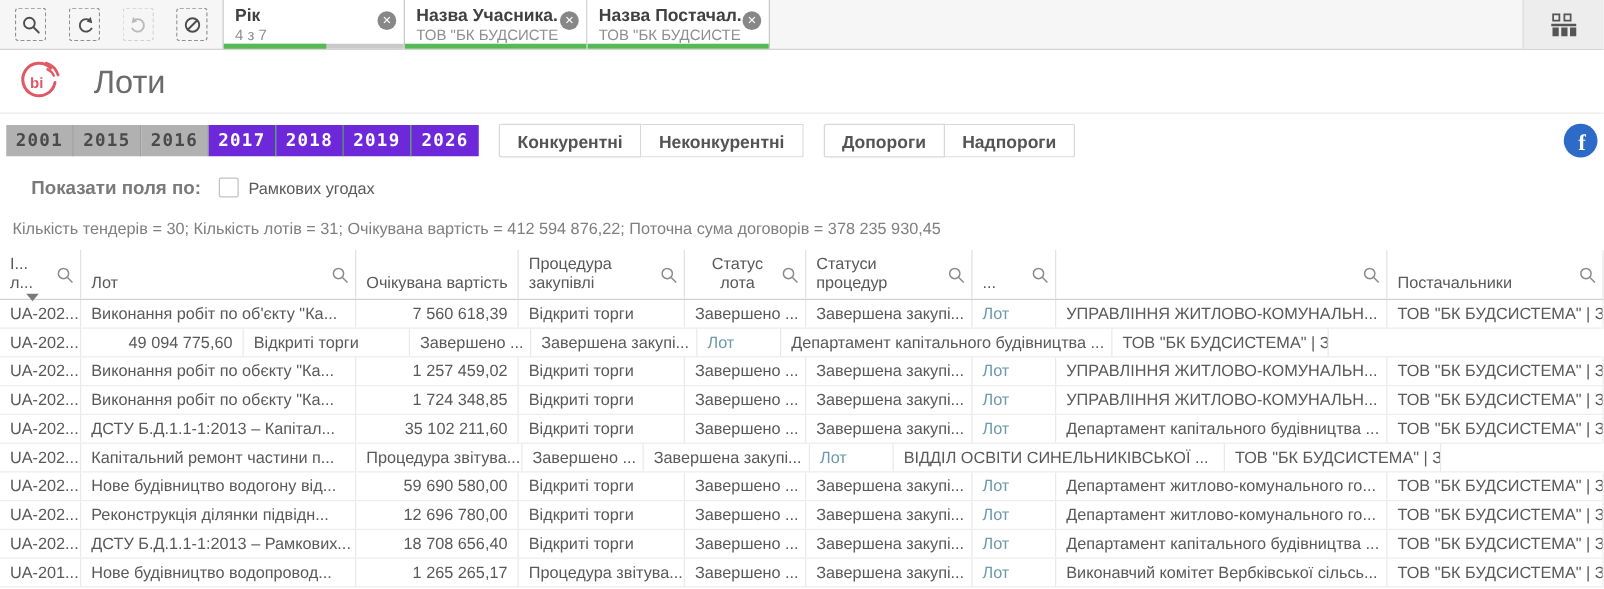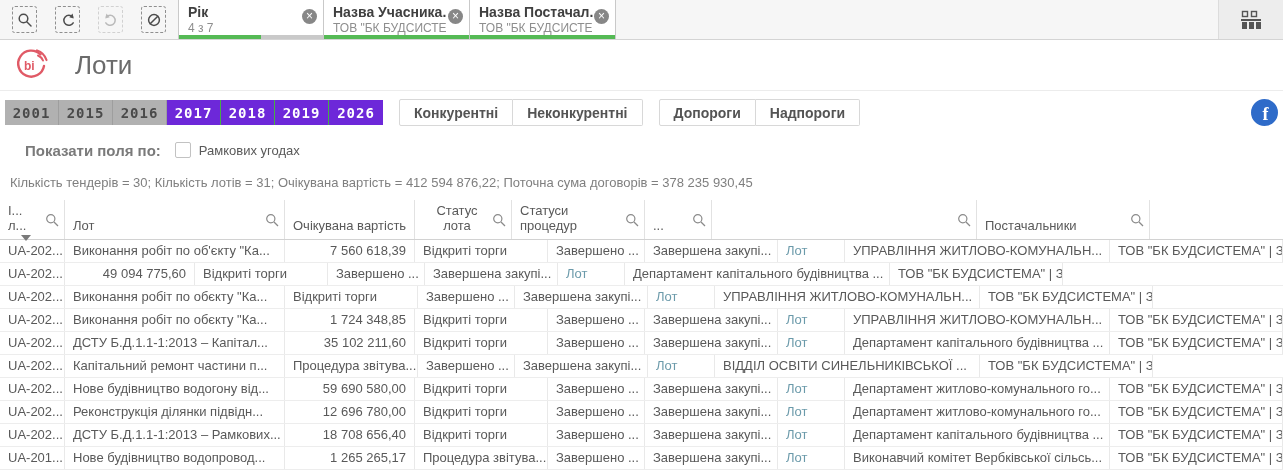--- a/index.html
+++ b/index.html
@@ -187,20 +187,27 @@
       <div class="th" style="width: 220px;">
         <div class="lbl">Лот</div>
         <span class="hsearch"><svg width="14" height="14">
             <circle cx="5.8" cy="5.8" r="4.1" fill="none" stroke="#8a8a8a" stroke-width="1.2"></circle>
             <line x1="9" y1="9" x2="13" y2="13" stroke="#8a8a8a" stroke-width="1.2"></line>
           </svg></span>
       </div>
       <div class="th right" style="width: 130px;">
         <div class="lbl">Очікувана вартість</div>
       </div>
+      <div class="th" style="width: 133px;">
+        <div class="lbl">Процедура<br>закупівлі</div>
+        <span class="hsearch"><svg width="14" height="14">
+            <circle cx="5.8" cy="5.8" r="4.1" fill="none" stroke="#8a8a8a" stroke-width="1.2"></circle>
+            <line x1="9" y1="9" x2="13" y2="13" stroke="#8a8a8a" stroke-width="1.2"></line>
+          </svg></span>
+      </div>
       <div class="th" style="width: 97px; text-align: center;">
         <div class="lbl">Статус<br>лота</div>
         <span class="hsearch"><svg width="14" height="14">
             <circle cx="5.8" cy="5.8" r="4.1" fill="none" stroke="#8a8a8a" stroke-width="1.2"></circle>
             <line x1="9" y1="9" x2="13" y2="13" stroke="#8a8a8a" stroke-width="1.2"></line>
           </svg></span>
       </div>
       <div class="th" style="width: 133px;">
         <div class="lbl">Статуси<br>процедур</div>
         <span class="hsearch"><svg width="14" height="14">
@@ -248,20 +255,21 @@
         <div class="td" style="width: 133px;">Відкриті торги</div>
         <div class="td" style="width: 97px;">Завершено ...</div>
         <div class="td" style="width: 133px;">Завершена закупі...</div>
         <div class="td link" style="width: 67px;">Лот</div>
         <div class="td" style="width: 265px;">Департамент капітального будівництва ...</div>
         <div class="td" style="width: 173px;">ТОВ "БК БУДСИСТЕМА" | З...</div>
       </div>
       <div class="tr">
         <div class="td" style="width: 65px;">UA-202...</div>
         <div class="td" style="width: 220px;">Виконання робіт по обєкту "Ка...</div>
+        <div class="td right" style="width: 130px;">1 257 459,02</div>
         <div class="td" style="width: 133px;">Відкриті торги</div>
         <div class="td" style="width: 97px;">Завершено ...</div>
         <div class="td" style="width: 133px;">Завершена закупі...</div>
         <div class="td link" style="width: 67px;">Лот</div>
         <div class="td" style="width: 265px;">УПРАВЛІННЯ ЖИТЛОВО-КОМУНАЛЬН...</div>
         <div class="td" style="width: 173px;">ТОВ "БК БУДСИСТЕМА" | З...</div>
       </div>
       <div class="tr">
         <div class="td" style="width: 65px;">UA-202...</div>
         <div class="td" style="width: 220px;">Виконання робіт по обєкту "Ка...</div>

